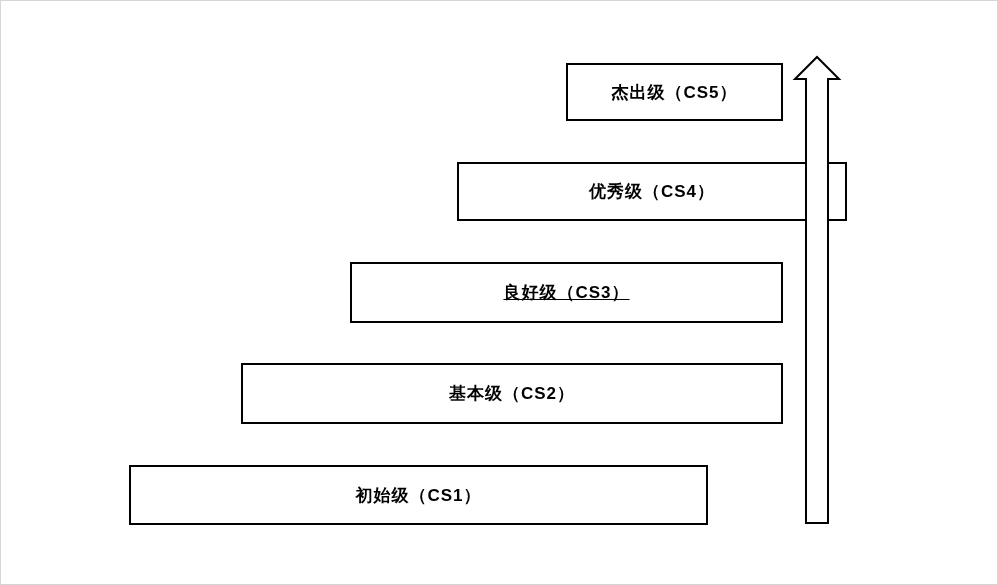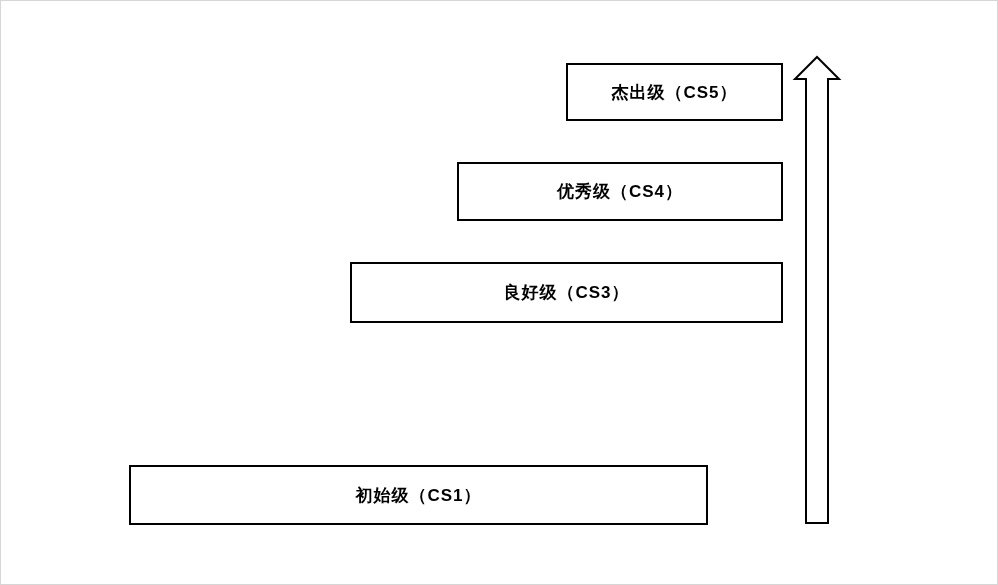--- a/index.html
+++ b/index.html
@@ -28,22 +28,22 @@
     justify-content: center;
   }
   .level-label {
     font-size: 17px;
     font-weight: 700;
     color: #000000;
     letter-spacing: 1px;
     white-space: nowrap;
   }
   .lv0 { left: 565px; top:  62px; width: 217px; height: 58px; }
-  .lv1 { left: 456px; top: 161px; width: 326px; height: 59px; justify-content: center; }
-  .lv2 { left: 349px; top: 261px; width: 433px; height: 61px; }
+  .lv1 { left: 456px; top: 161px; width: 390px; height: 59px; justify-content: center; }
+  .lv2 { left: 349px; top: 261px; width: 433px; height: 61px; text-decoration: underline; }
   .lv3 { left: 240px; top: 362px; width: 542px; height: 61px; }
   .lv4 { left: 128px; top: 464px; width: 579px; height: 60px; }
   .arrow-svg {
     position: absolute;
     left: 788px;
     top: 50px;
     width: 56px;
     height: 480px;
   }
 </style>
@@ -57,20 +57,23 @@
   </div>
 
   <div class="level-box lv1">
     <span class="level-label">优秀级（CS4）</span>
   </div>
 
   <div class="level-box lv2">
     <span class="level-label">良好级（CS3）</span>
   </div>
 
+  <div class="level-box lv3">
+    <span class="level-label">基本级（CS2）</span>
+  </div>
 
   <div class="level-box lv4">
     <span class="level-label">初始级（CS1）</span>
   </div>
 
   <svg class="arrow-svg" viewBox="788 50 56 480" xmlns="http://www.w3.org/2000/svg">
     <polygon points="805,522 805,78 794,78 816,56 838,78 827,78 827,522" fill="#ffffff" stroke="#000000" stroke-width="2" stroke-linejoin="miter"></polygon>
   </svg>
 
 </div>

